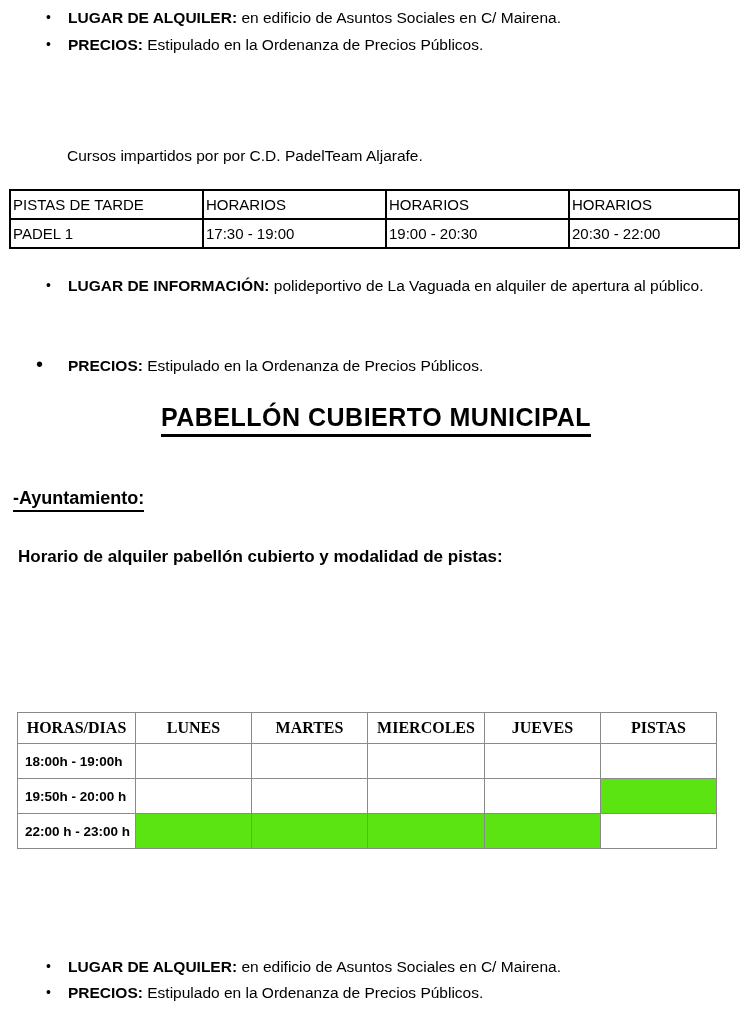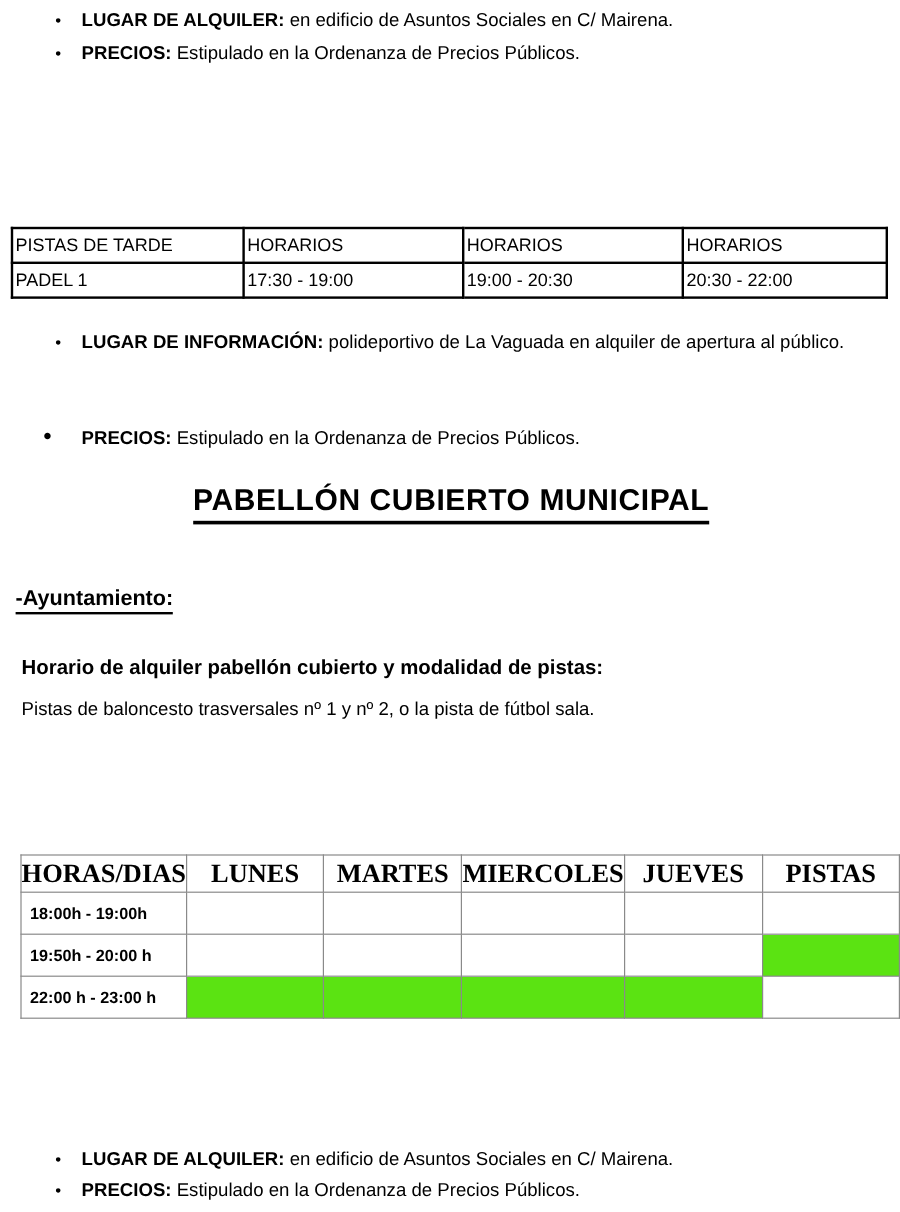--- a/index.html
+++ b/index.html
@@ -45,21 +45,21 @@
   .padel-table { position:absolute; top:189px; left:9px; border-collapse:collapse; table-layout:fixed; }
   .padel-table td {
     border:2px solid #000; vertical-align:middle;
     font-size:15px; height:27px; padding:0 2px; overflow:hidden; white-space:nowrap;
   }
 
   
   .schedule-table { position:absolute; top:712px; left:17px; border-collapse:collapse; table-layout:fixed; }
   .schedule-table th, .schedule-table td { border:1px solid #8a8a8a; padding:0; overflow:hidden; }
   .schedule-table thead th {
-    font-family:"Liberation Serif", serif; font-weight:bold; font-size:22px;
+    font-family:"Liberation Serif", serif; font-weight:bold; font-size:16px;
     height:30px; text-align:center; vertical-align:middle; white-space:nowrap;
   }
   .schedule-table tbody tr { height:35px; }
   .schedule-table .time-cell {
     font-weight:bold; font-size:13.5px; text-align:left; vertical-align:middle;
     padding-left:7px; white-space:nowrap;
   }
 </style>
 </head>
 <body>
@@ -68,20 +68,21 @@
 
   <div class="bullet-item pos-a1">
     <span class="dot">•</span>
     <span class="txt"><b>LUGAR DE ALQUILER:</b> <span>en edificio de Asuntos Sociales en C/ Mairena.</span></span>
   </div>
   <div class="bullet-item pos-a2">
     <span class="dot">•</span>
     <span class="txt"><b>PRECIOS:</b> <span>Estipulado en la Ordenanza de Precios Públicos.</span></span>
   </div>
 
+  <div class="intro-line">Cursos impartidos por por C.D. PadelTeam Aljarafe.</div>
 
   <table class="padel-table">
     <colgroup>
       <col style="width:193px">
         <col style="width:183px">
         <col style="width:183px">
         <col style="width:170px">
     </colgroup>
     <thead>
       <tr>
@@ -112,21 +113,20 @@
 
   <div class="main-title">
     <span>PABELLÓN CUBIERTO MUNICIPAL</span>
   </div>
 
   <div class="underline-heading pos-h2">
     <span>-Ayuntamiento:</span>
   </div>
 
   <div class="schedule-heading">Horario de alquiler pabellón cubierto y modalidad de pistas:</div>
-  <div class="schedule-note">Pistas de baloncesto trasversales nº 1 y nº 2, o la pista de fútbol sala.</div>
 
   <table class="schedule-table">
     <colgroup>
       <col style="width:118px">
         <col style="width:116px">
         <col style="width:116px">
         <col style="width:117px">
         <col style="width:116px">
         <col style="width:116px">
     </colgroup>

